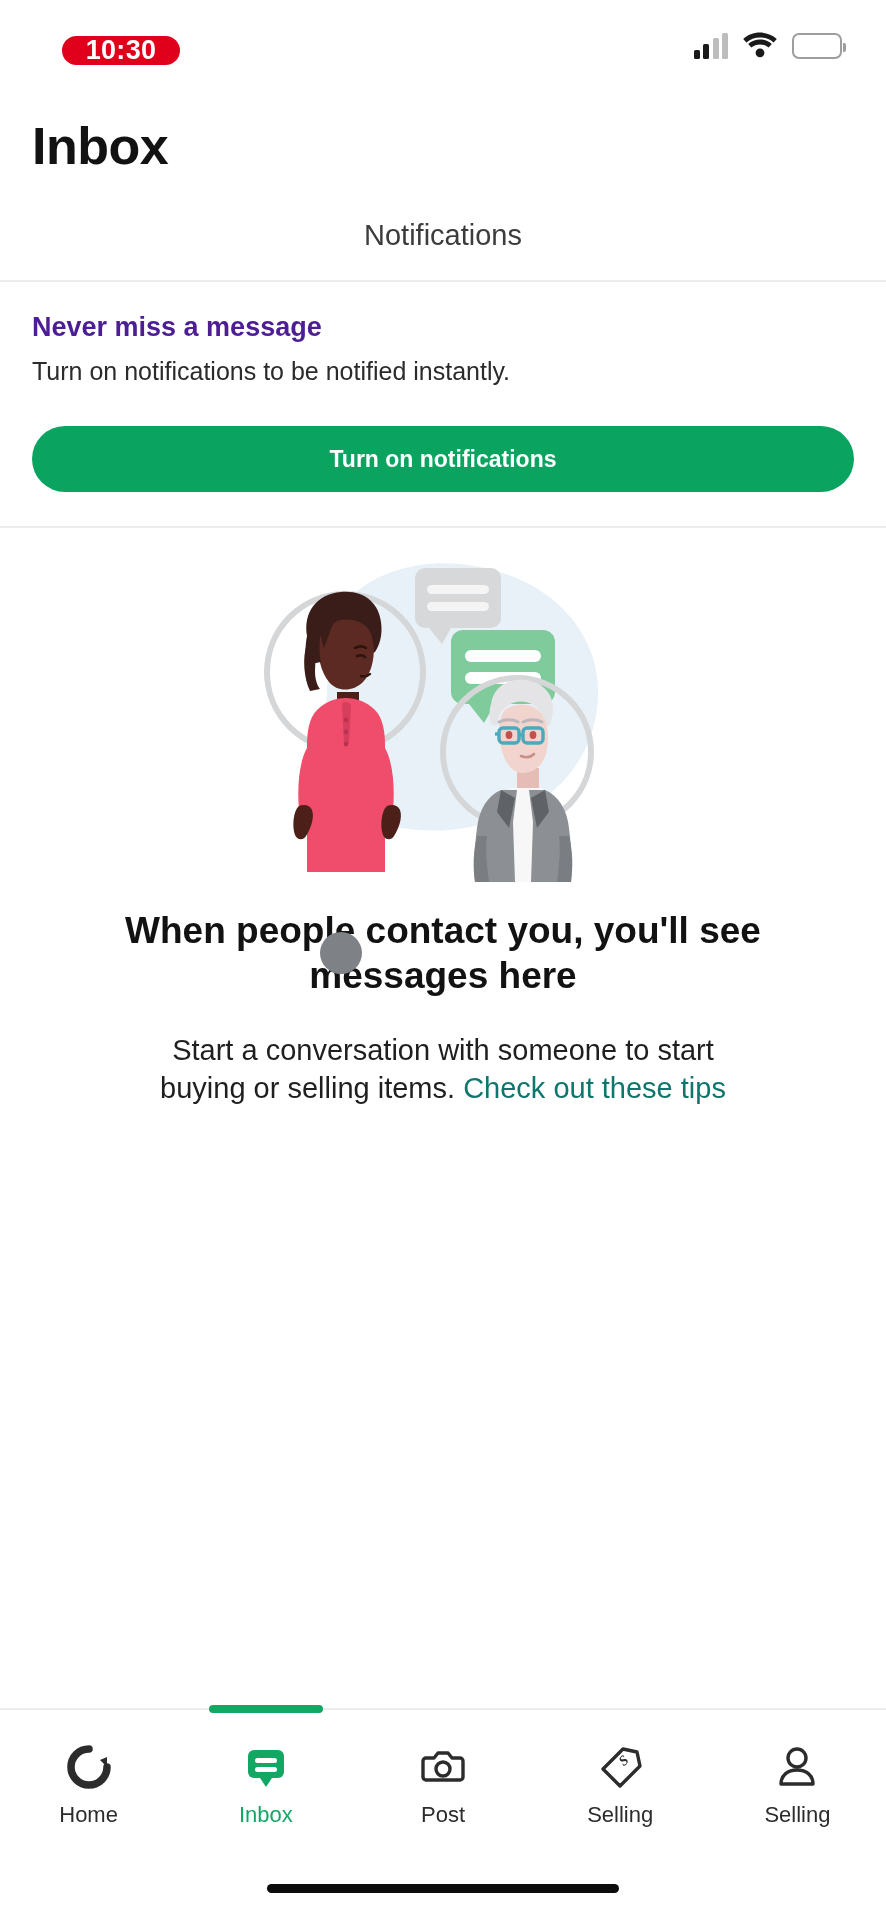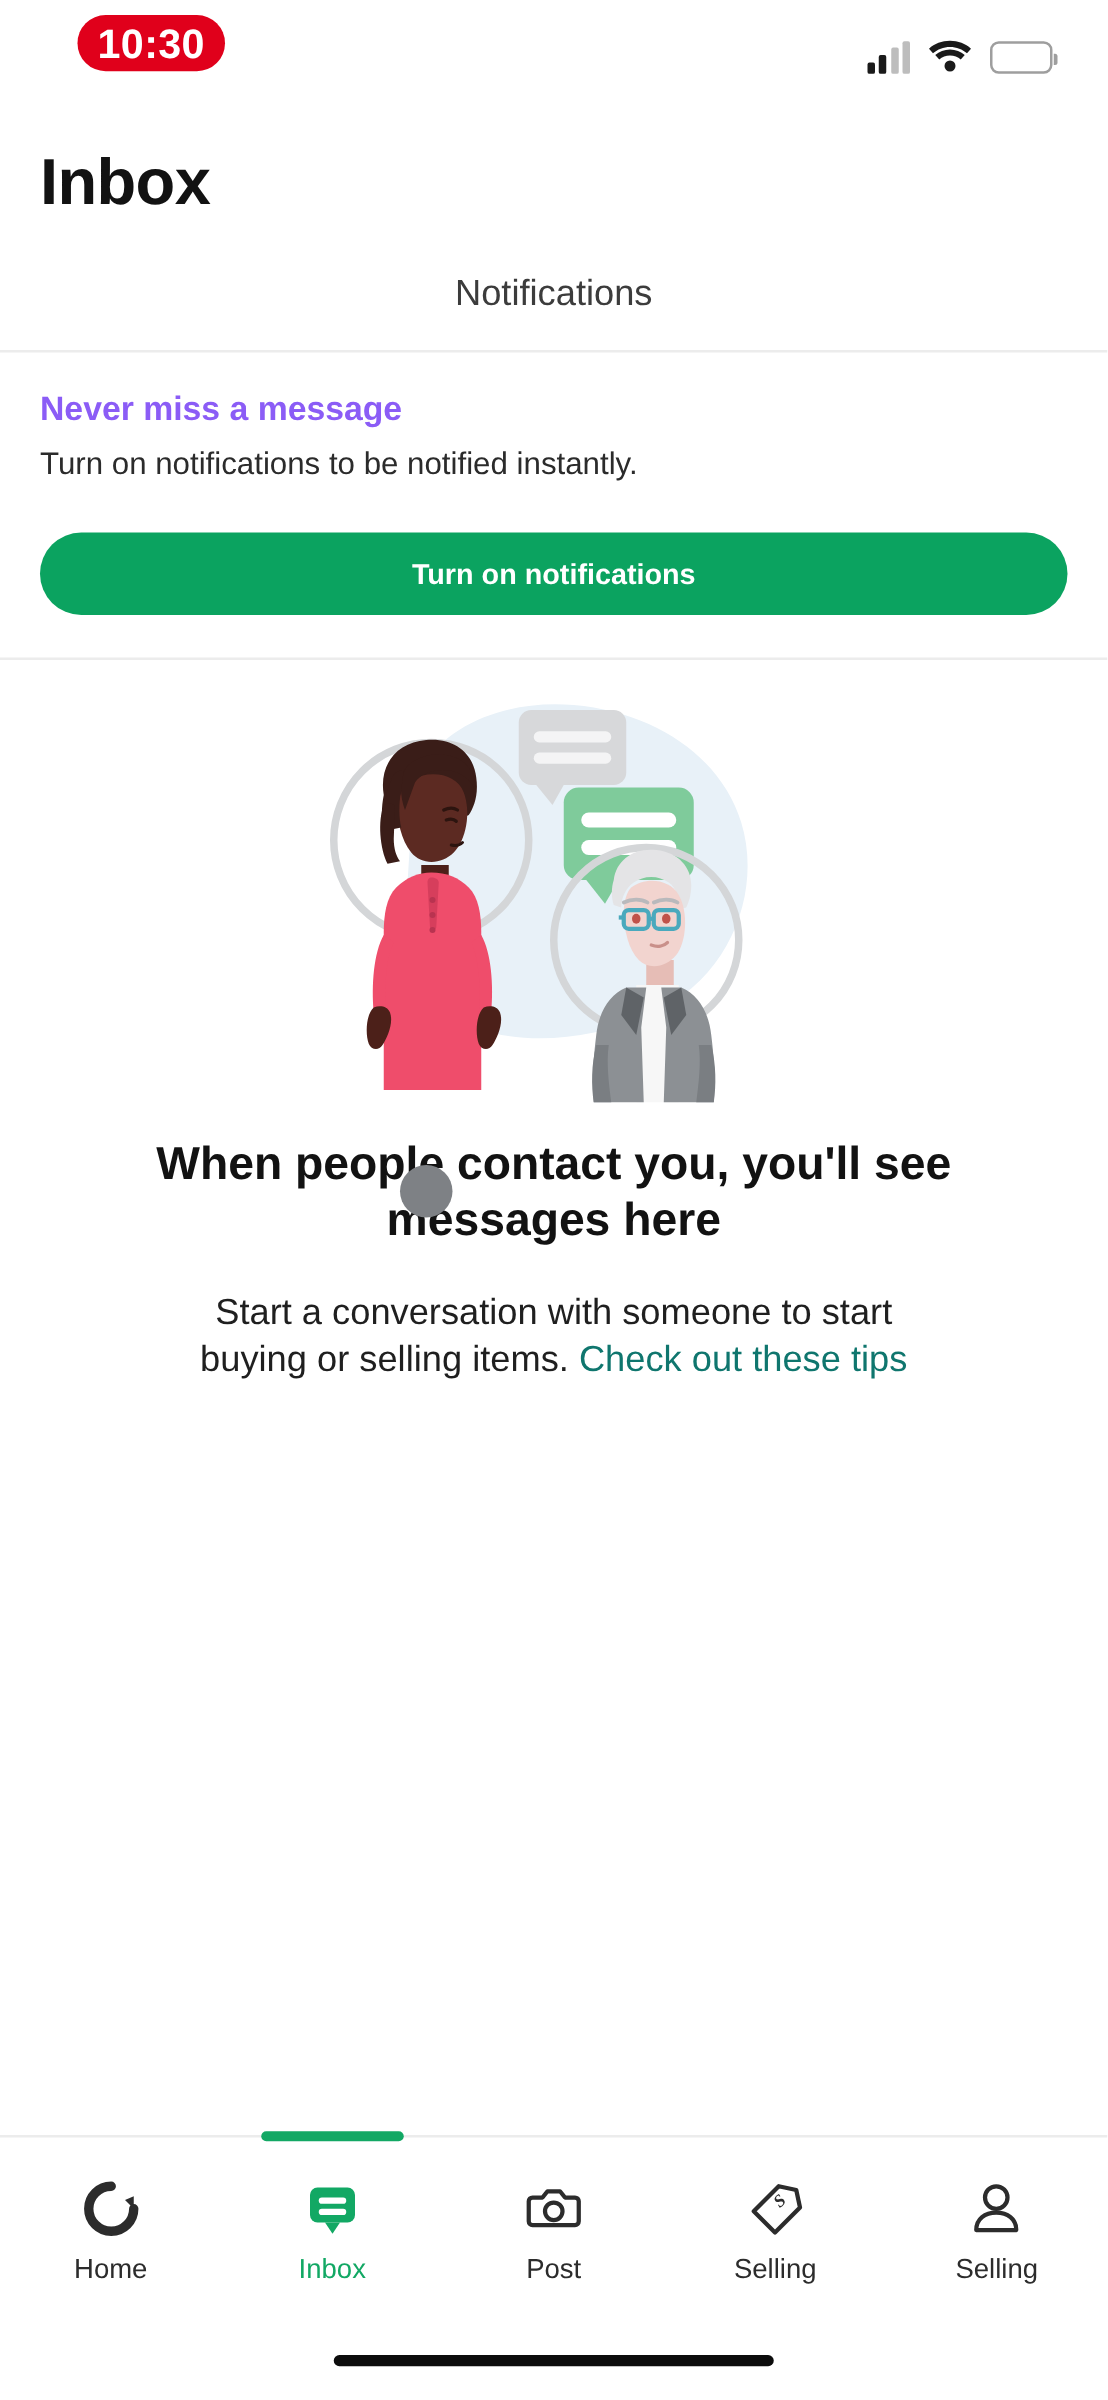--- a/index.html
+++ b/index.html
@@ -25,27 +25,27 @@
   #status-bar {
     height: 96px;
     flex: 0 0 96px;
     position: relative;
     display: flex;
     align-items: center;
   }
   #clock-pill {
     position: absolute;
     left: 62px;
-    top: 12px;
+    top: 36px;
     width: 118px;
-    height: 45px;
+    height: 29px;
     border-radius: 23px;
     background: #e0001b;
     color: #ffffff;
-    font-size: 33px;
+    font-size: 27px;
     font-weight: 600;
     display: flex;
     align-items: center;
     justify-content: center;
     letter-spacing: .3px;
   }
   #status-icons {
     position: absolute;
     right: 44px;
     top: 26px;
@@ -139,21 +139,21 @@
 
   
   #notify-banner {
     flex: 0 0 auto;
     padding: 30px 32px 34px 32px;
     border-bottom: 2px solid #ececec;
   }
   #notify-title {
     font-size: 27px;
     font-weight: 700;
-    color: #8b5cf6;
+    color: #4c1d95;
     margin-bottom: 14px;
   }
   #notify-sub {
     font-size: 25px;
     color: #2b2b2b;
     margin-bottom: 40px;
   }
   #notify-cta {
     display: block;
     width: 100%;

